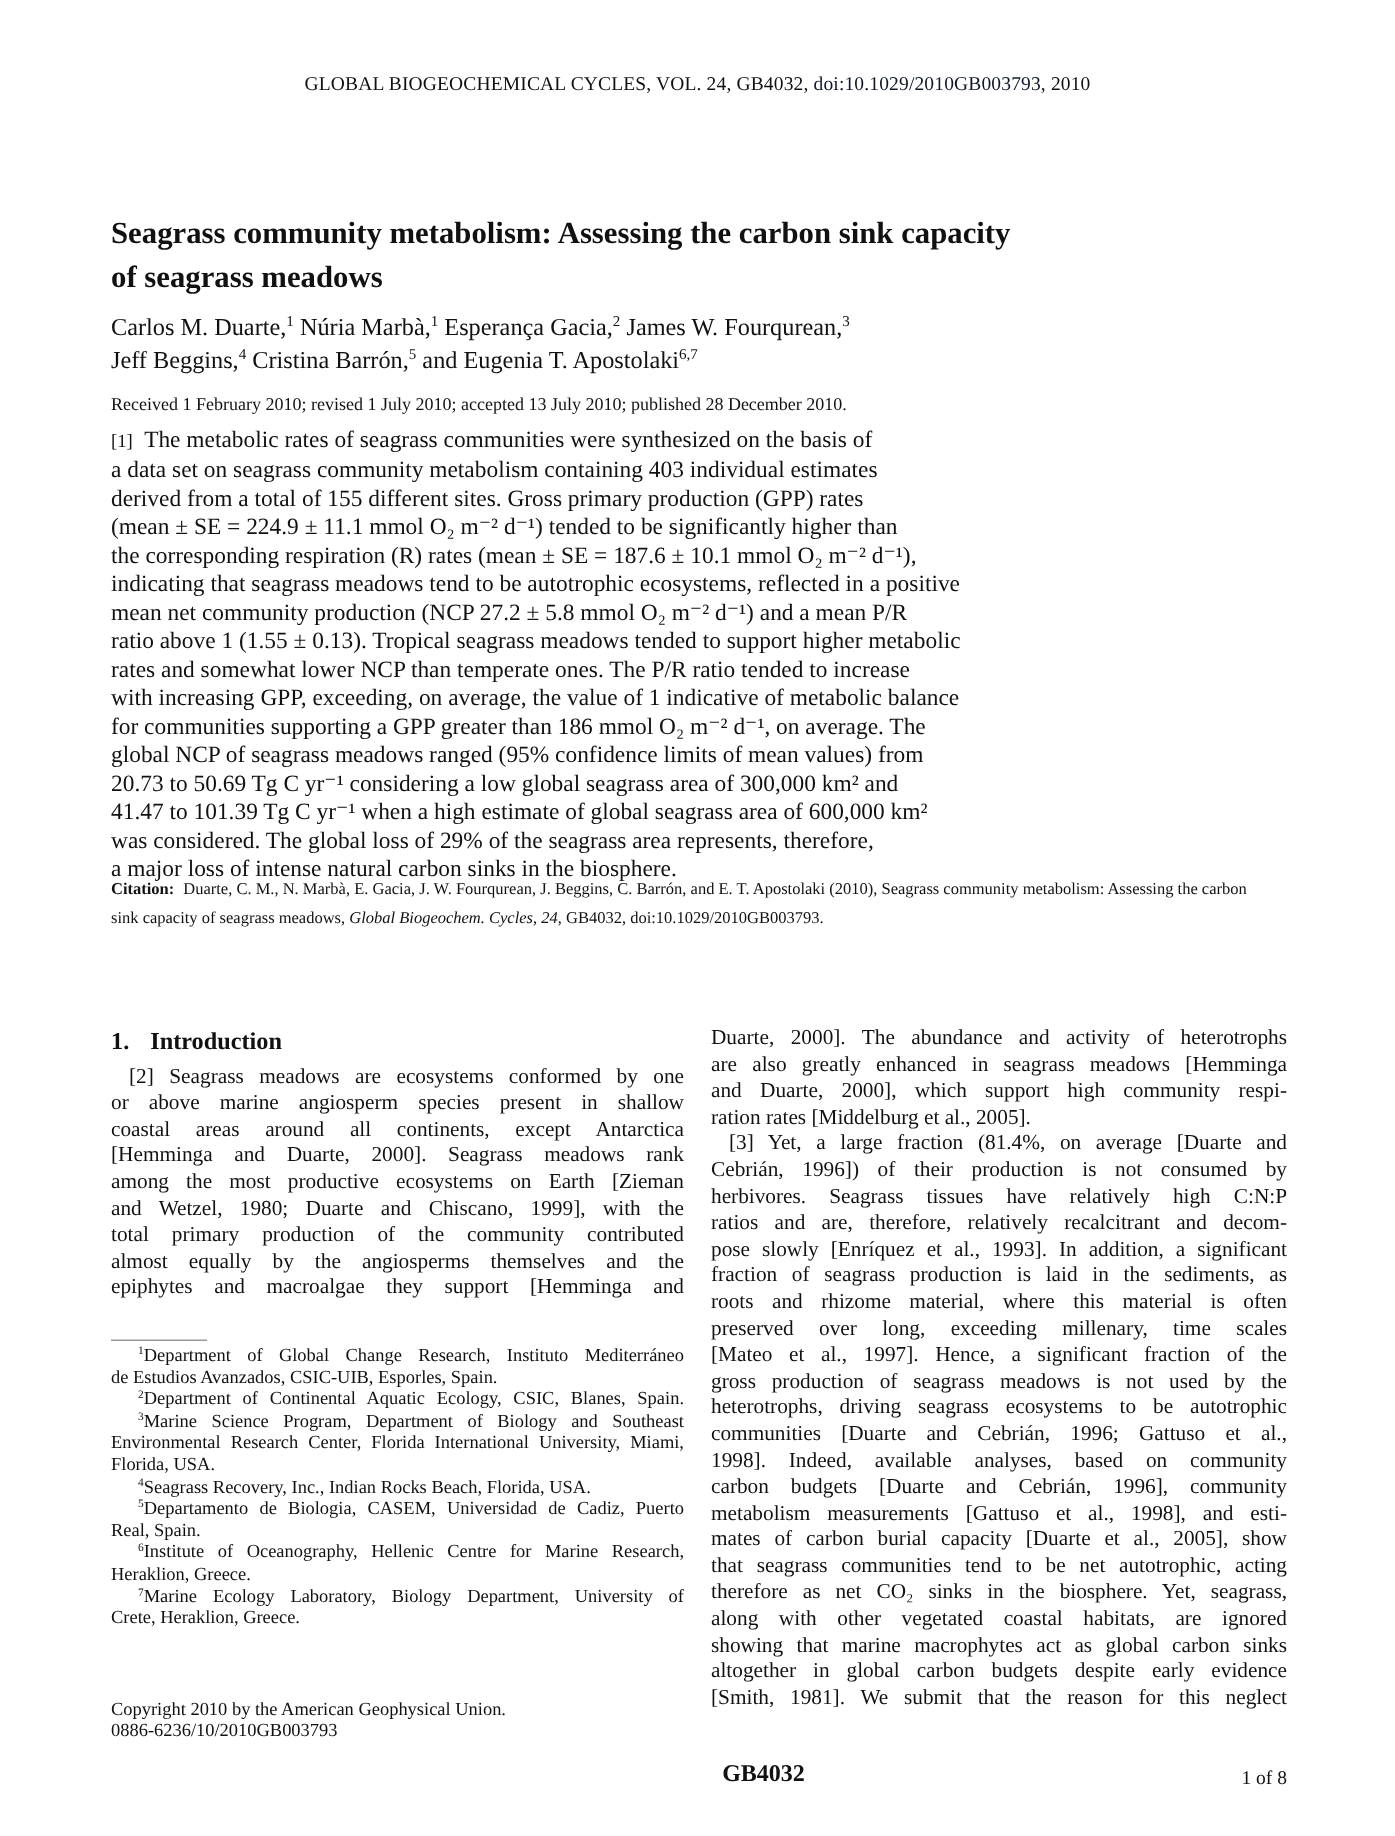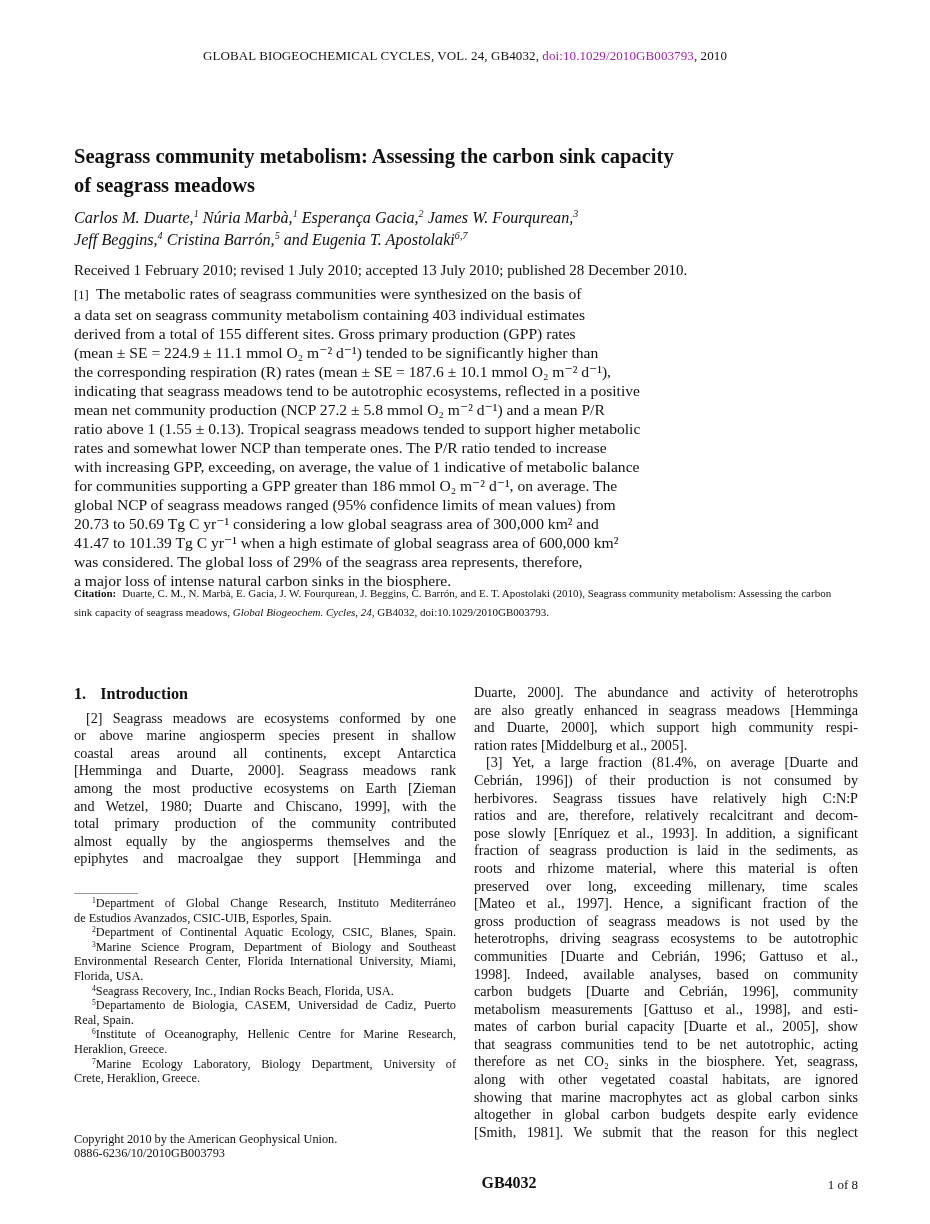--- a/index.html
+++ b/index.html
@@ -1,23 +1,23 @@
 <!DOCTYPE html>
 <html><head>
 <meta charset="utf-8">
 <style>
   html, body { margin: 0; padding: 0; background: #ffffff; }
   body { width: 930px; height: 1224px; position: relative; overflow: hidden;
          font-family: "Liberation Serif", "DejaVu Serif", serif; color: #111; }
   .abs { position: absolute; }
   .running-head { top: 48px; left: 0; width: 930px; text-align: center; font-size: 13px; letter-spacing: 0.1px; }
-  .running-head .doi { color: #a21caf; }
+  .running-head .doi { color: #0f172a; }
   .title { top: 142px; left: 74px; width: 720px; font-weight: bold; font-size: 20.5px; line-height: 29px; }
-  .authors { top: 207px; left: 74px; width: 720px; font-size: 16.2px; line-height: 22px; font-style: italic; }
-  .received { top: 262px; left: 74px; font-size: 15px; text-align: center; }
+  .authors { top: 207px; left: 74px; width: 720px; font-size: 16.2px; line-height: 22px; }
+  .received { top: 262px; left: 74px; font-size: 12px; text-align: center; }
   .abstract { top: 284px; left: 74px; width: 640px; font-size: 15.6px; line-height: 19px; text-align: left; }
   .abstract .line { display: block; white-space: nowrap; }
   .pnum { font-size: 12.5px; }
   sup { font-size: 0.62em; vertical-align: 0.55em; line-height: 0; }
   .citation { top: 584px; left: 74px; width: 760px; font-size: 11px; line-height: 18.5px; }
   .citation .label { font-weight: bold; margin-right: 6px; }
   .col { font-size: 14.2px; line-height: 17.6px; text-align: justify; }
   .col .jl { display: block; text-align: justify; text-align-last: justify; white-space: nowrap; }
   .col .jl.last { text-align-last: left; }
   .col-left { top: 686px; left: 74px; width: 382px; }

